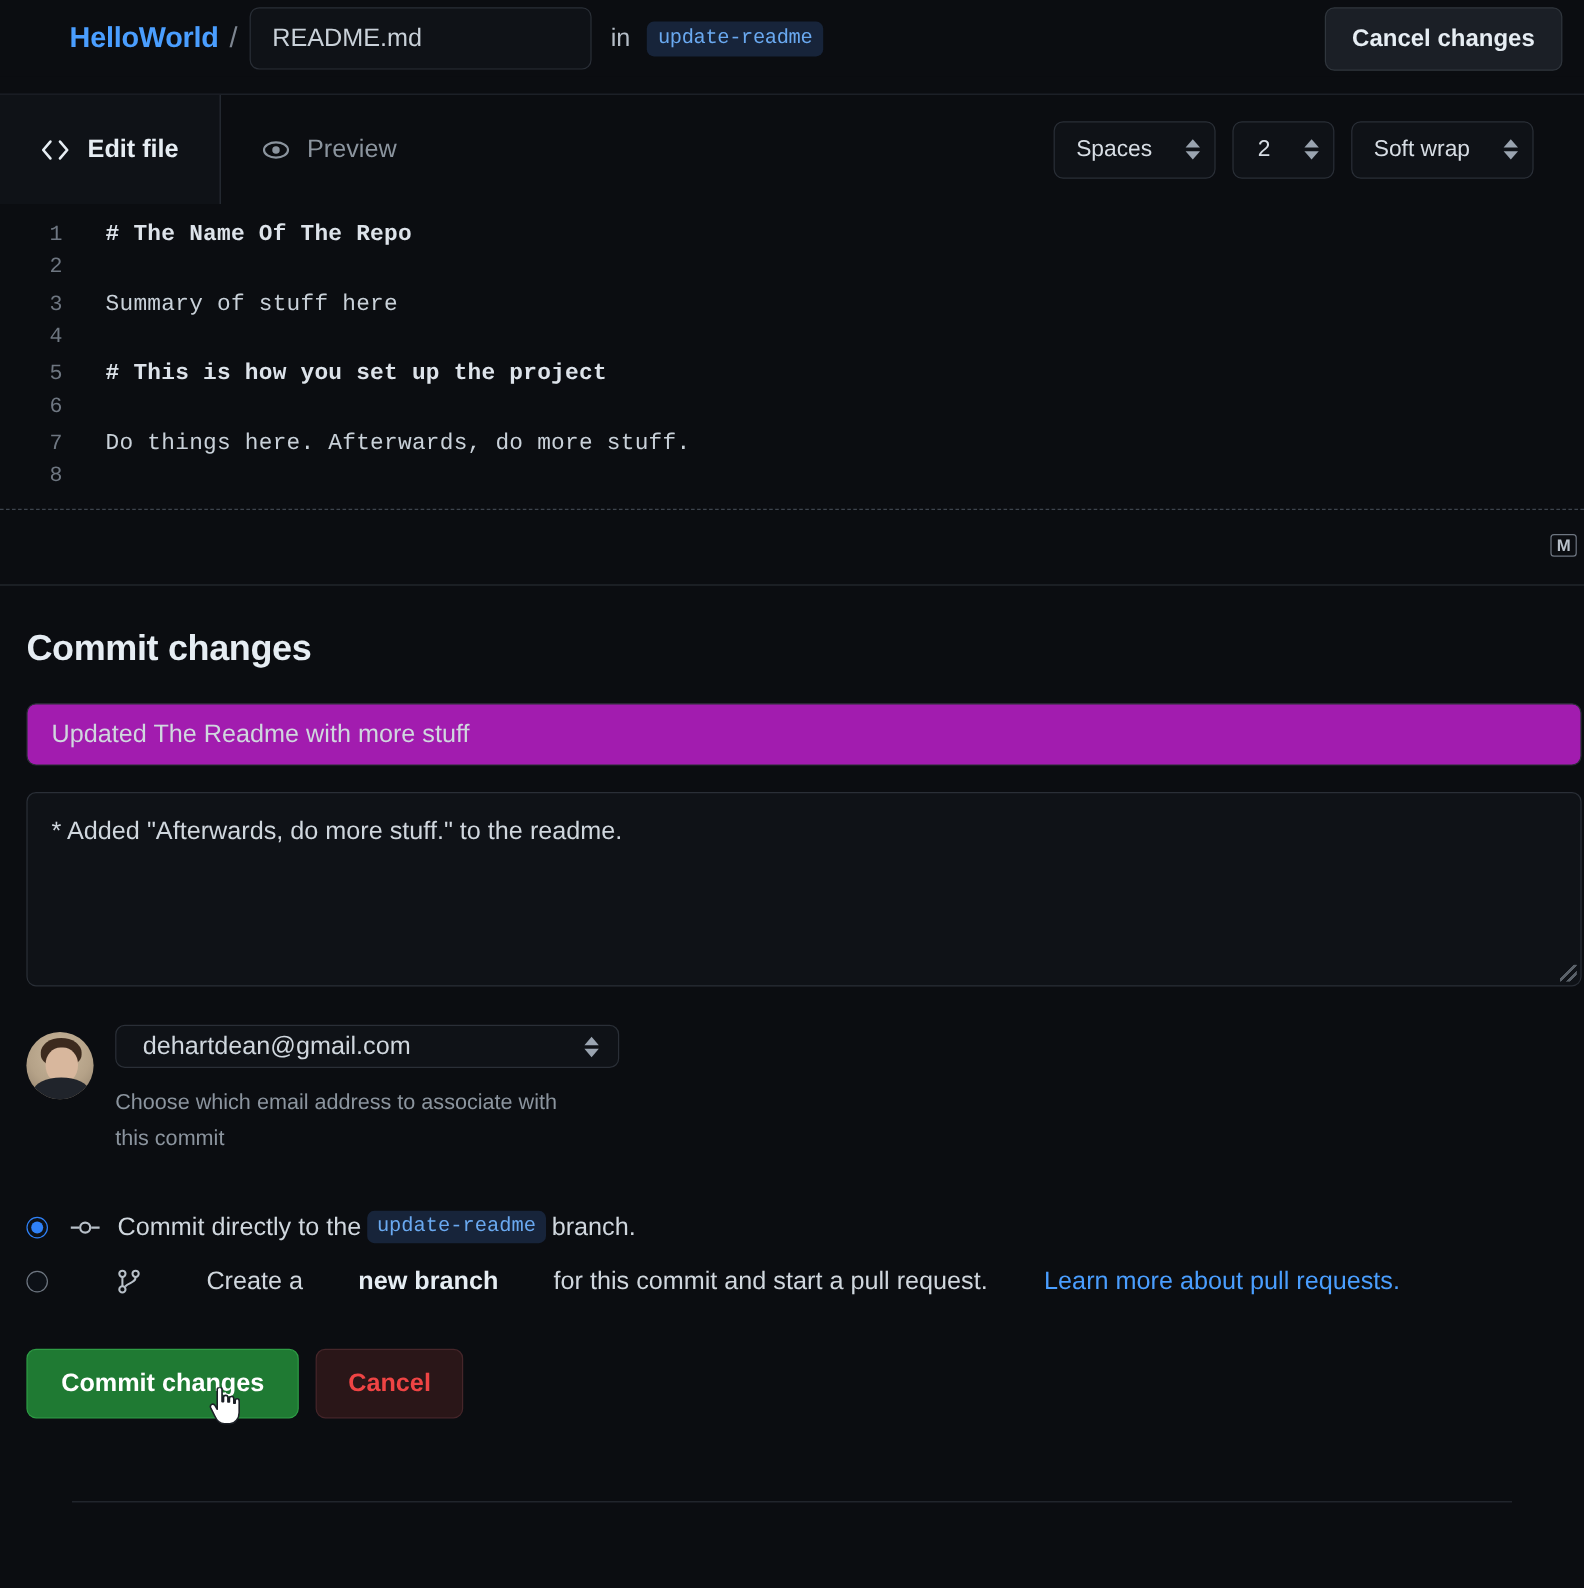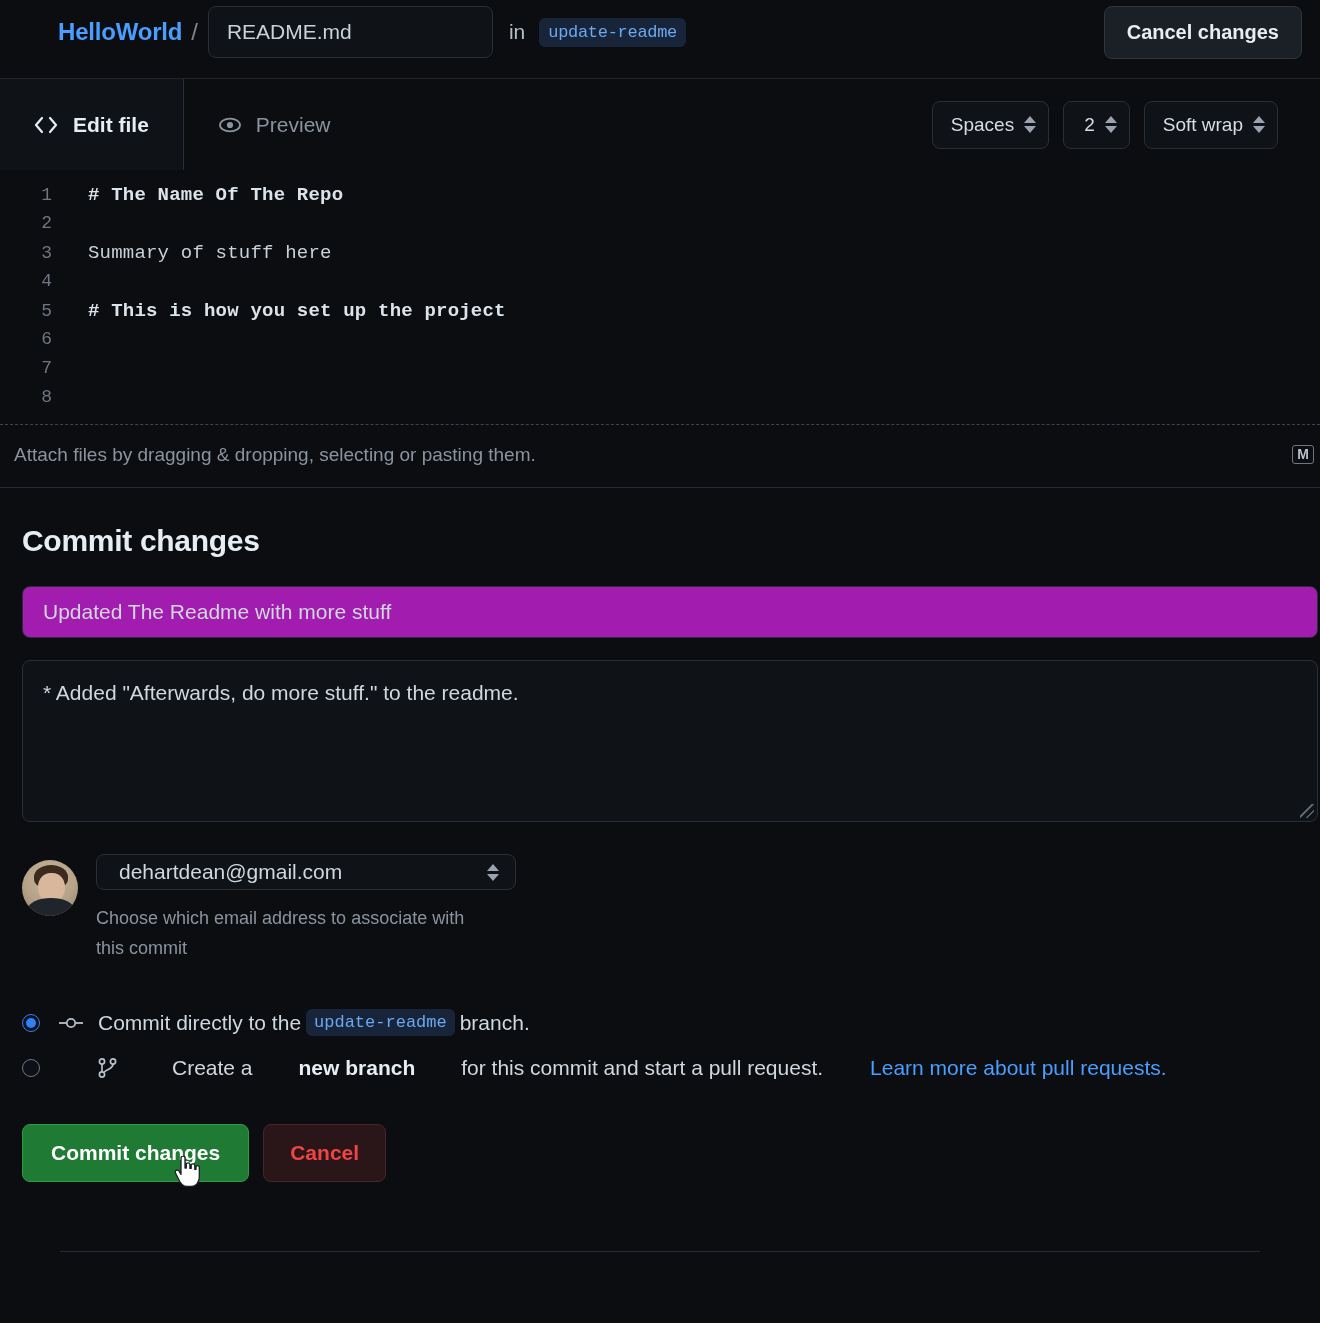--- a/index.html
+++ b/index.html
@@ -89,21 +89,21 @@
     margin-left: auto;
     display: flex; align-items: center; gap: 14px;
     padding-right: 42px;
   }
   .select-box {
     background: #0f1217;
     border: 1px solid #2a2f37;
     border-radius: 8px;
     height: 48px;
     display: flex; align-items: center;
-    gap: 10px;
+    gap: 28px;
     padding: 0 12px 0 18px;
     font-size: 19px; color: #d7dde4;
     cursor: pointer;
   }
   .select-box.small { padding: 0 12px 0 20px; }
   .chev { display: inline-flex; flex-direction: column; gap: 3px; }
   .chev i {
     width: 0; height: 0;
     border-left: 6px solid transparent;
     border-right: 6px solid transparent;
@@ -401,29 +401,29 @@
     <div class="code-line">
       <span class="ln">5</span>
       <span class="code-text bold"># This is how you set up the project</span>
     </div>
     <div class="code-line">
       <span class="ln">6</span>
       <span class="code-text"></span>
     </div>
     <div class="code-line">
       <span class="ln">7</span>
+      <span class="code-text">Do things here. Afterwards, do more stuff.</span>
     </div>
     <div class="code-line">
       <span class="ln">8</span>
       <span class="code-text"></span>
     </div>
   </div>
 
   <div class="attach-bar">
-    <span class="attach-text">Attach files by dragging &amp; dropping, selecting or pasting them.</span>
     <span class="md-badge">M</span>
   </div>
   <div class="editor-bottom-rule"></div>
 
   <div class="commit-section">
     <div class="commit-title">Commit changes</div>
 
     <div class="commit-summary-input">
       <span>Updated The Readme with more stuff</span>
     </div>

